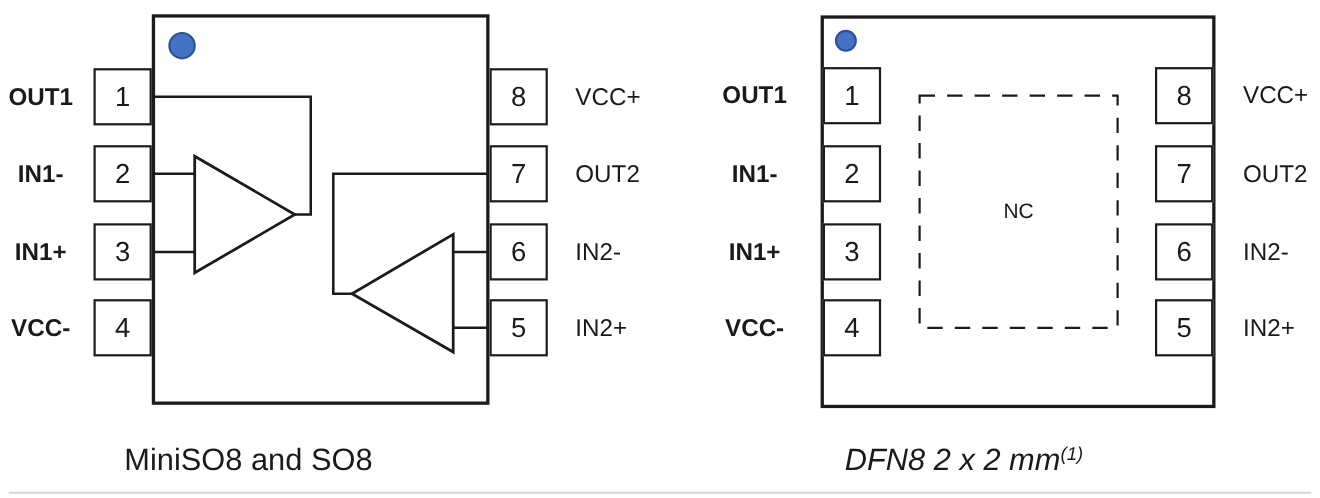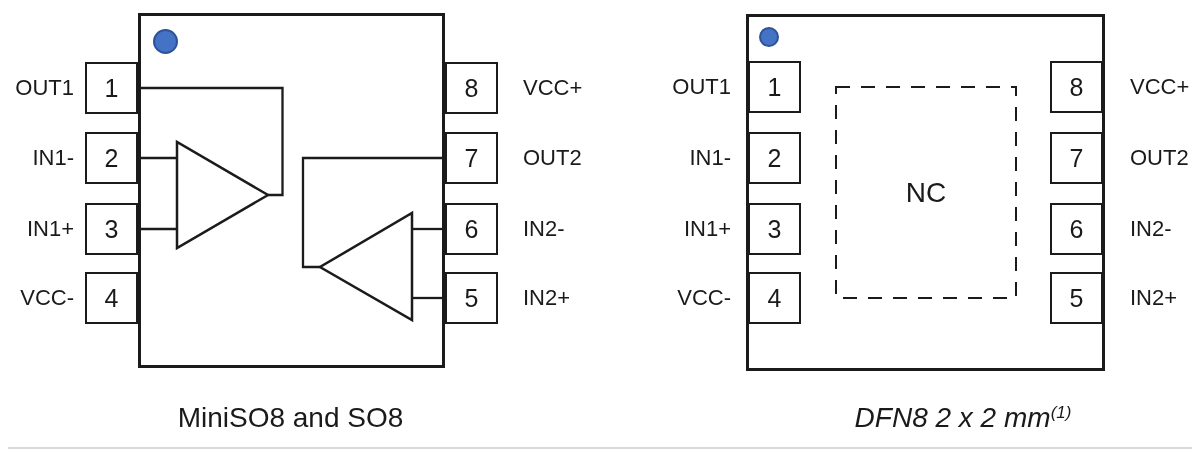--- a/index.html
+++ b/index.html
@@ -16,28 +16,28 @@
   .pinbox {
     position: absolute; width: 53px; height: 52px;
     border: 2px solid #1b1b1b; background: #ffffff;
     display: flex; align-items: center; justify-content: center;
     font-size: 25px;
   }
   .plabel {
     position: absolute; height: 52px; line-height: 52px;
     font-size: 22px; white-space: nowrap;
   }
-  .alignR { text-align: right; }
+  .alignR { text-align: center; font-weight: bold; }
   .dot { position: absolute; border-radius: 50%; background: #4472c4; border: 2px solid #2e5395; }
   .sign {
     position: absolute; width: 30px; height: 30px; line-height: 30px;
     text-align: center; font-size: 30px; color: #1b1b1b;
   }
-  .nc { position: absolute; width: 92px; text-align: center; font-size: 28px; line-height: 28px; }
-  .caption { position: absolute; font-size: 28px; text-align: center; white-space: nowrap; }
+  .nc { position: absolute; width: 92px; text-align: center; font-size: 19px; line-height: 28px; }
+  .caption { position: absolute; font-size: 28px; text-align: left; white-space: nowrap; }
   .sup { font-size: 17px; vertical-align: 9px; }
   svg.overlay { position: absolute; left: 0; top: 0; pointer-events: none; }
   .rule { position: absolute; background: #dadada; }
 </style>
 </head>
 <body>
 
 <div class="canvas">
 
   <div class="pkg" style="left:138px; top:13px; width:307px; height:355px;"></div>

